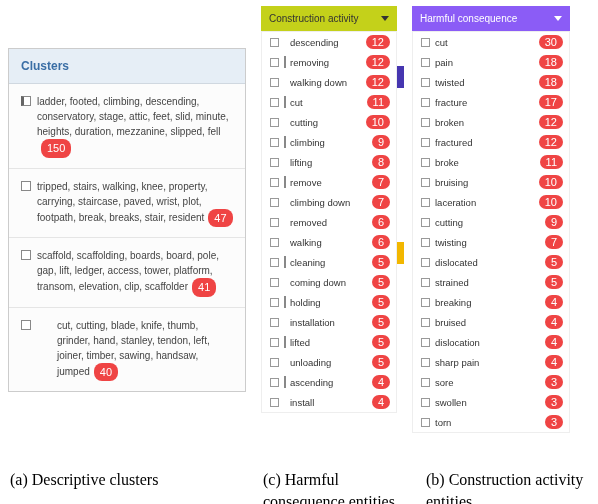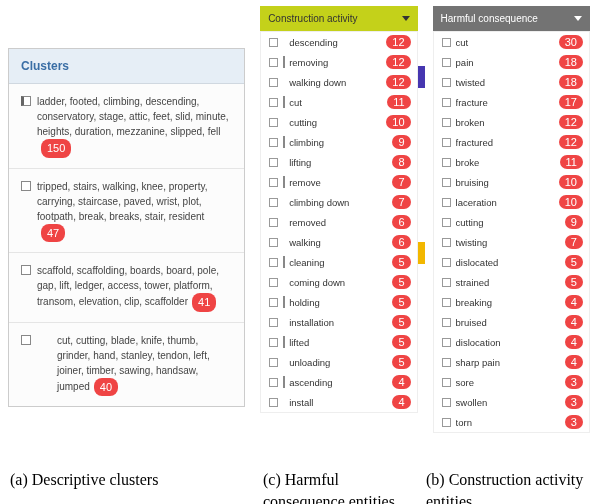--- a/index.html
+++ b/index.html
@@ -11,21 +11,21 @@
     height: 504px;
     position: relative;
   }
   .container {
     display: flex;
     gap: 15px;
     padding: 6px 8px;
     align-items: flex-start;
   }
   .panel-a { width: 238px; margin-top: 42px; }
-  .panel-b { width: 158px; }
+  .panel-b { width: 136px; }
   .panel-c { width: 158px; }
 
   
   .clusters-box {
     border: 1px solid #ccc;
     background: #fcfcfc;
   }
   .clusters-header {
     background: #e6eef6;
     color: #3a6ea5;
@@ -70,21 +70,21 @@
   .dropdown-header {
     padding: 7px 8px;
     font-size: 10px;
     font-weight: 500;
     display: flex;
     justify-content: space-between;
     align-items: center;
     width: 100%;
   }
   .dropdown-b { background: #c4d11a; color: #333; }
-  .dropdown-c { background: #737373; color: #fff; }
+  .dropdown-c { background: #8b5cf6; color: #fff; }
   .caret {
     display: inline-block;
     width: 0; height: 0;
     border-left: 4px solid transparent;
     border-right: 4px solid transparent;
     border-top: 5px solid currentColor;
   }
   .entity-list {
     background: #fff;
     border: 1px solid #eee;

